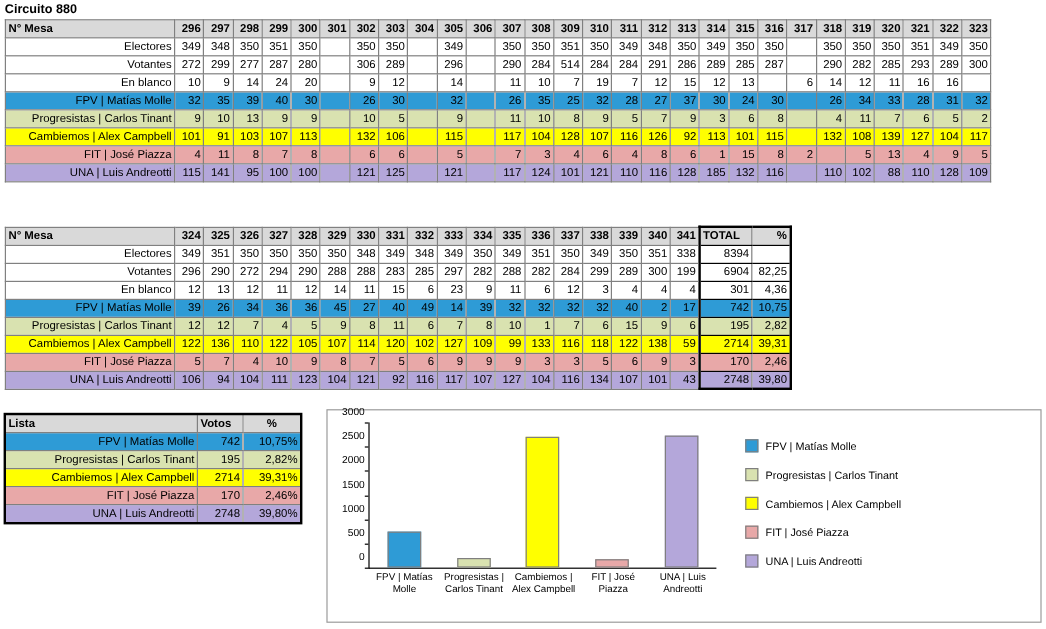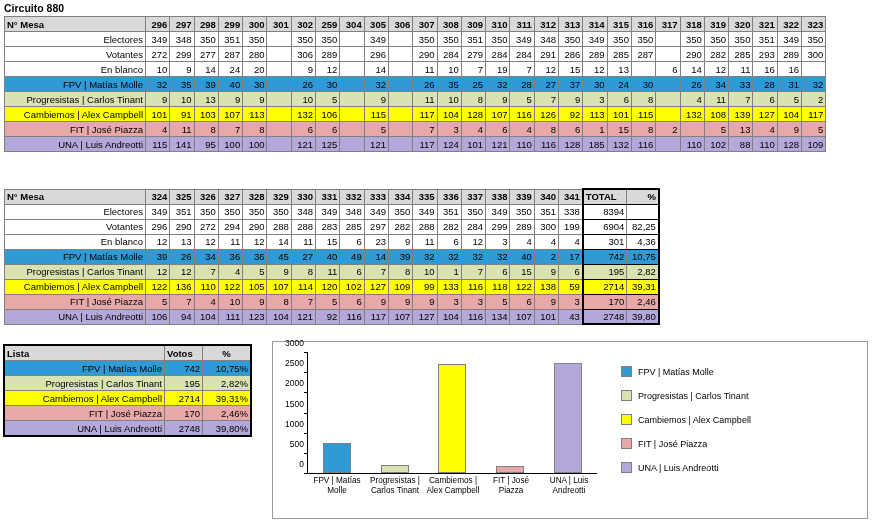--- a/index.html
+++ b/index.html
@@ -126,21 +126,21 @@
       <thead>
         <tr>
           <th class="hdr first">N° Mesa</th>
           <th class="hdr">296</th>
           <th class="hdr">297</th>
           <th class="hdr">298</th>
           <th class="hdr">299</th>
           <th class="hdr">300</th>
           <th class="hdr">301</th>
           <th class="hdr">302</th>
-          <th class="hdr">259</th>
+          <th class="hdr">303</th>
           <th class="hdr">304</th>
           <th class="hdr">305</th>
           <th class="hdr">306</th>
           <th class="hdr">307</th>
           <th class="hdr">308</th>
           <th class="hdr">309</th>
           <th class="hdr">310</th>
           <th class="hdr">311</th>
           <th class="hdr">312</th>
           <th class="hdr">313</th>
@@ -196,21 +196,21 @@
           <td>287</td>
           <td>280</td>
           <td></td>
           <td>306</td>
           <td>289</td>
           <td></td>
           <td>296</td>
           <td></td>
           <td>290</td>
           <td>284</td>
-          <td>279</td>
+          <td>514</td>
           <td>284</td>
           <td>284</td>
           <td>291</td>
           <td>286</td>
           <td>289</td>
           <td>285</td>
           <td>287</td>
           <td></td>
           <td>290</td>
           <td>282</td>

